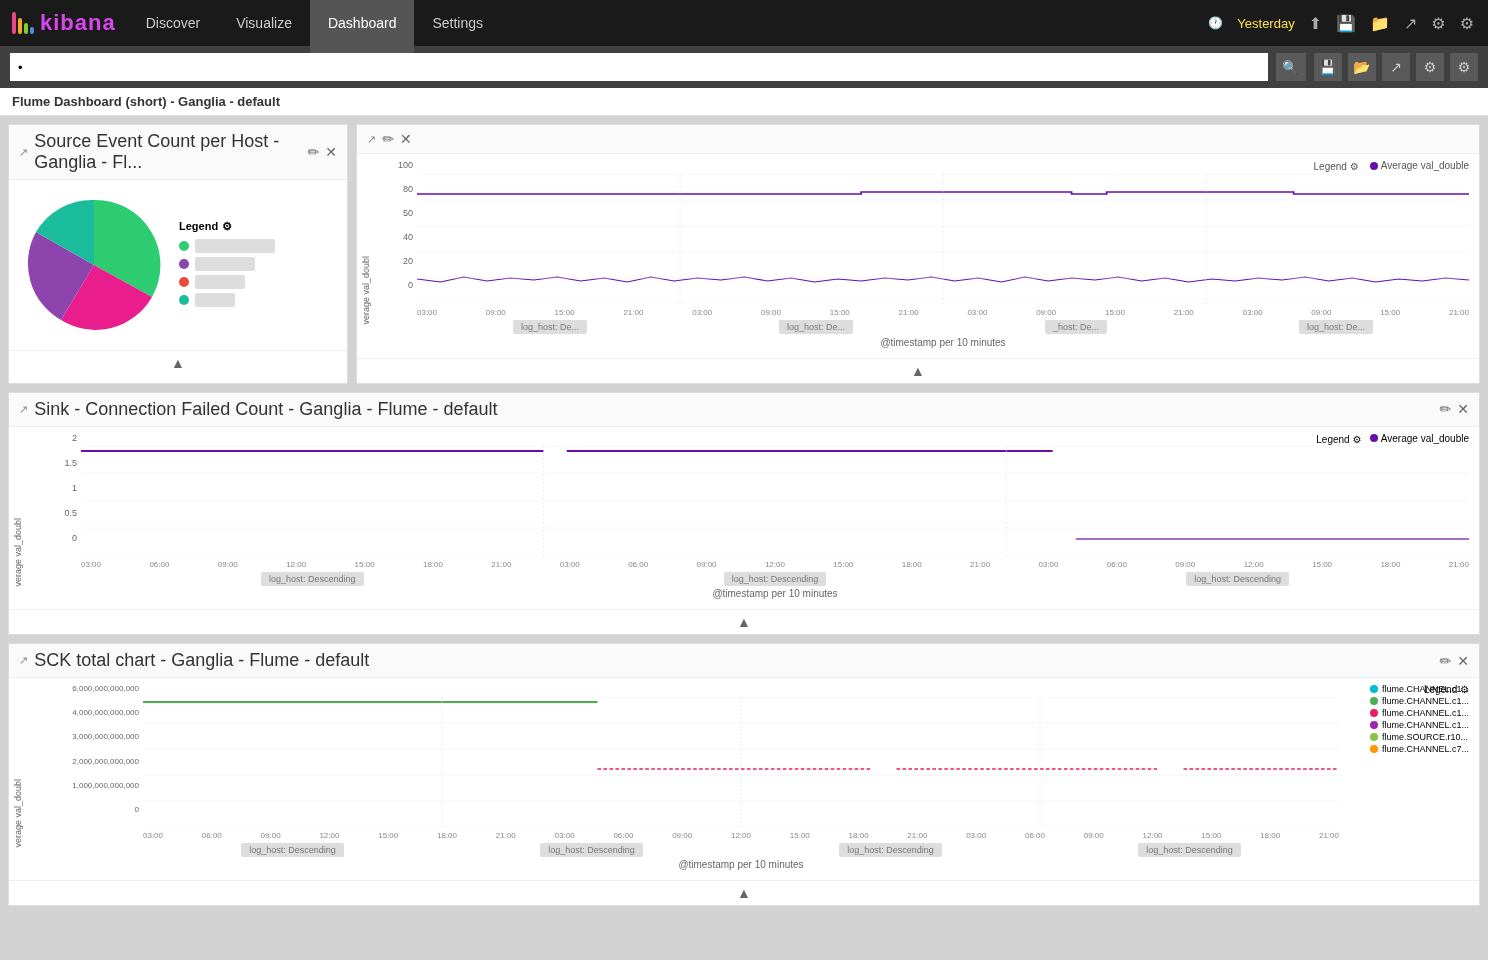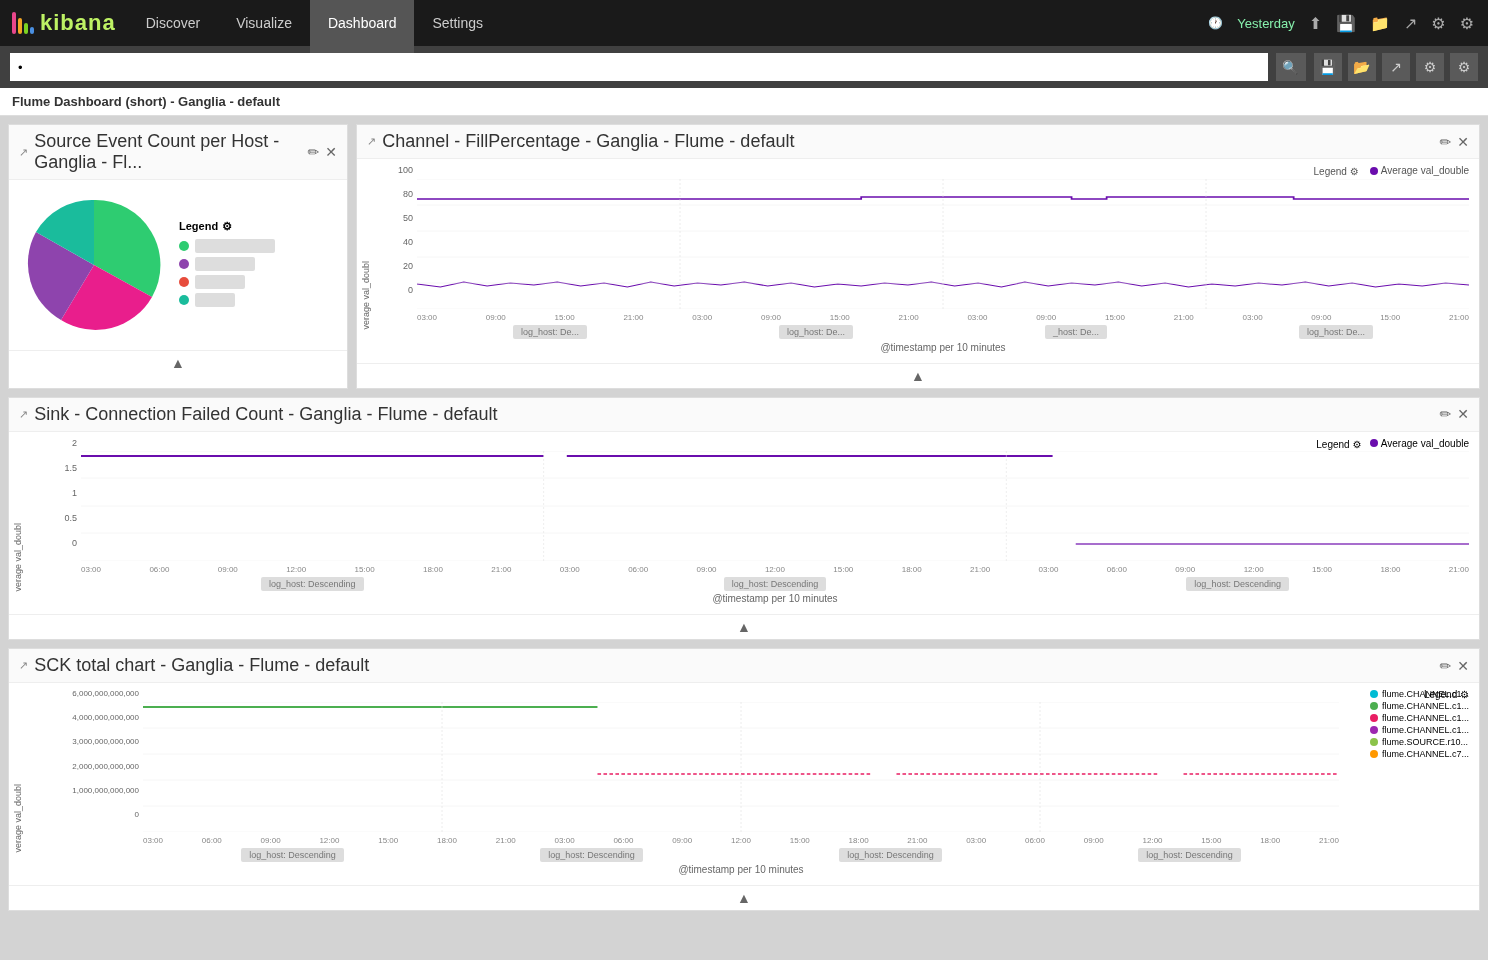--- a/index.html
+++ b/index.html
@@ -22,21 +22,21 @@
     .logo-bars {
       display: flex;
       gap: 2px;
       margin-right: 6px;
     }
     .logo-bar {
       width: 4px;
       border-radius: 2px;
     }
     .logo-text {
-      color: #bef264;
+      color: #d946ef;
       font-size: 22px;
       font-weight: bold;
       letter-spacing: 1px;
     }
     .nav-links {
       display: flex;
       align-items: center;
       height: 100%;
     }
     .nav-link {
@@ -261,21 +261,21 @@
     <span class="logo-text">kibana</span>
   </div>
   <div class="nav-links">
     <a class="nav-link">Discover</a>
     <a class="nav-link">Visualize</a>
     <a class="nav-link active">Dashboard</a>
     <a class="nav-link">Settings</a>
   </div>
   <div class="nav-right">
     <span>🕐</span>
-    <span style="font-size:13px;color:#86efac;cursor:pointer;">Yesterday</span>
+    <span style="font-size:13px;color:#fde047;cursor:pointer;">Yesterday</span>
     <span style="cursor:pointer;font-size:16px;">⬆</span>
     <span style="cursor:pointer;font-size:16px;">💾</span>
     <span style="cursor:pointer;font-size:16px;">📁</span>
     <span style="cursor:pointer;font-size:16px;">↗</span>
     <span style="cursor:pointer;font-size:16px;">⚙</span>
     <span style="cursor:pointer;font-size:16px;">⚙</span>
   </div>
 </nav>
 
 <div class="search-bar">
@@ -342,21 +342,20 @@
             <div class="legend-bar" style="width:40px;"></div>
           </div>
         </div>
       </div>
       <div class="panel-collapse-btn">▲</div>
     </div>
 
     <div class="panel" style="flex:2;">
       <div class="panel-header">
         <span class="trend-icon">↗</span>
-        <span class="panel-title">Channel - FillPercentage - Ganglia - Flume - default</span>
         <div class="panel-actions">
           <span class="panel-action">✏</span>
           <span class="panel-action">✕</span>
         </div>
       </div>
       <div class="chart-content" style="padding-left:28px;">
         <div style="display:flex;gap:0;position:relative;">
           <div style="display:flex;flex-direction:column;justify-content:space-between;font-size:9px;color:#666;margin-right:4px;padding-top:0;min-width:28px;text-align:right;height:130px;">
             <span>100</span>
             <span>80</span>

